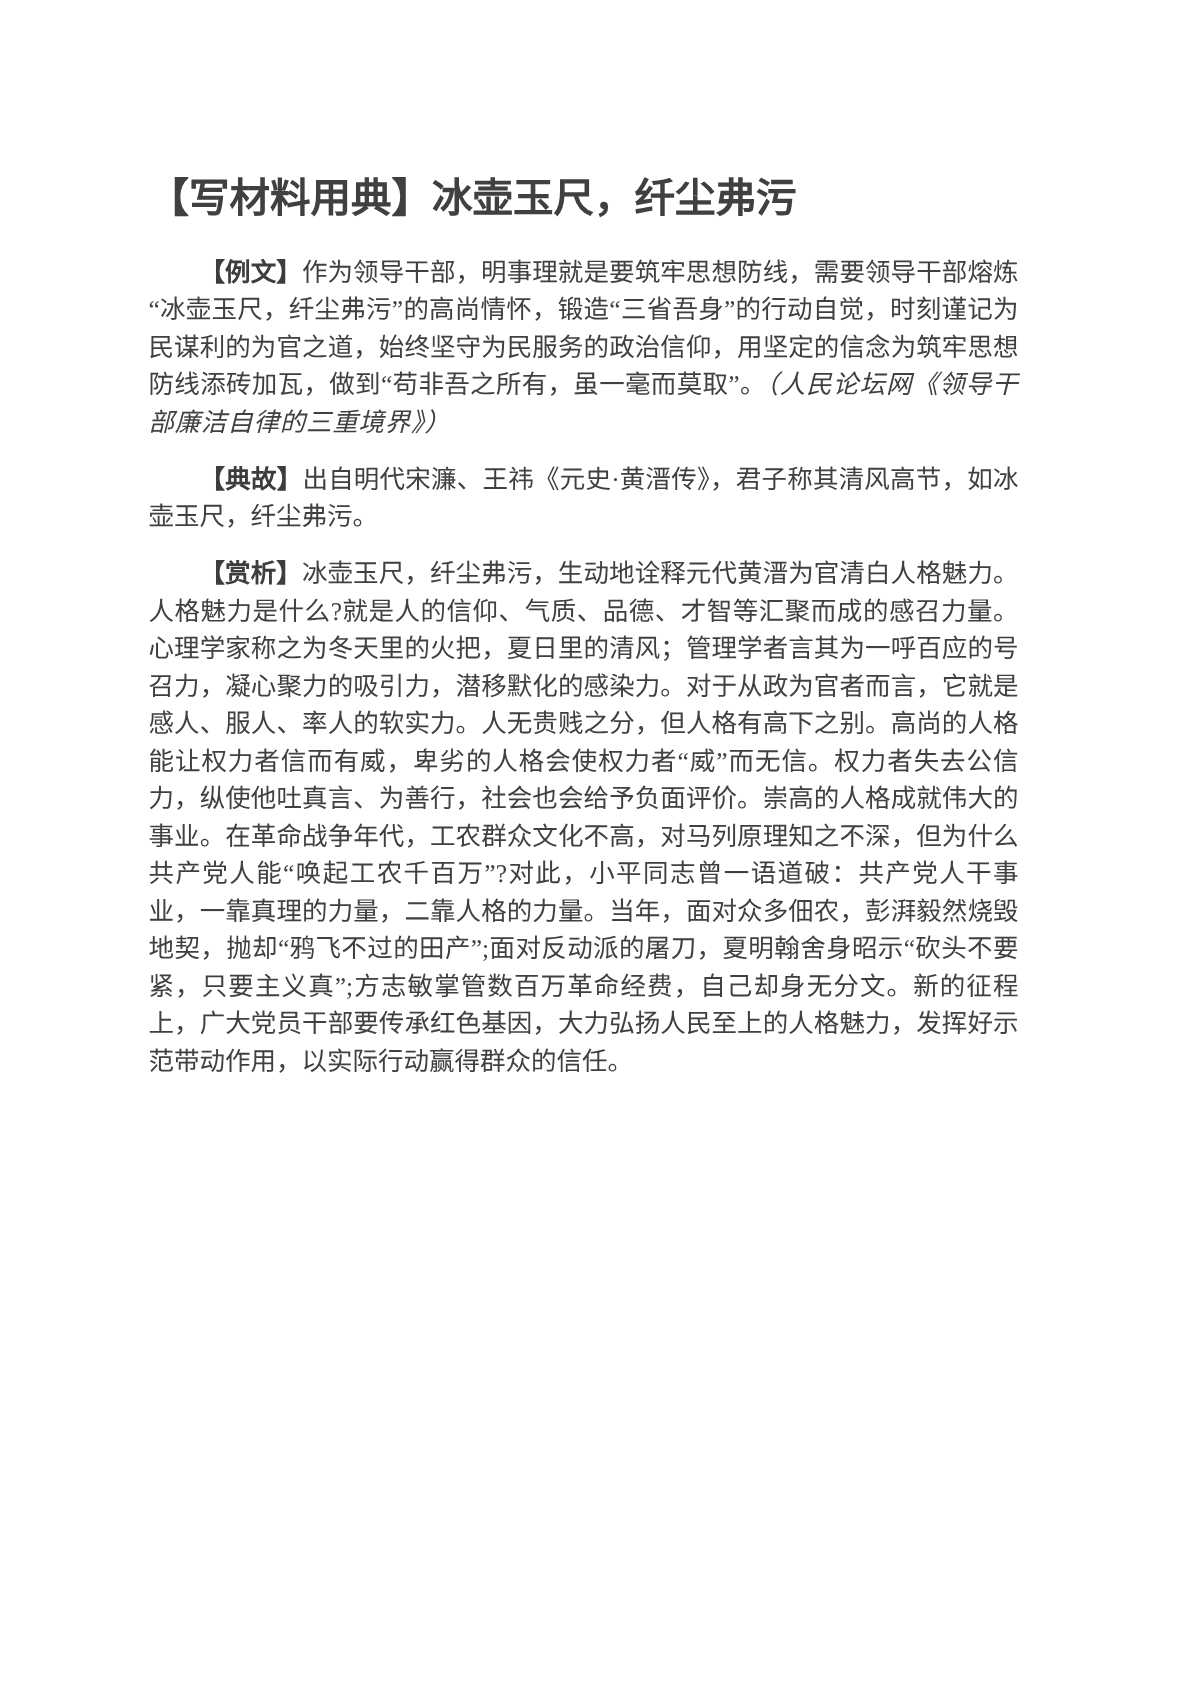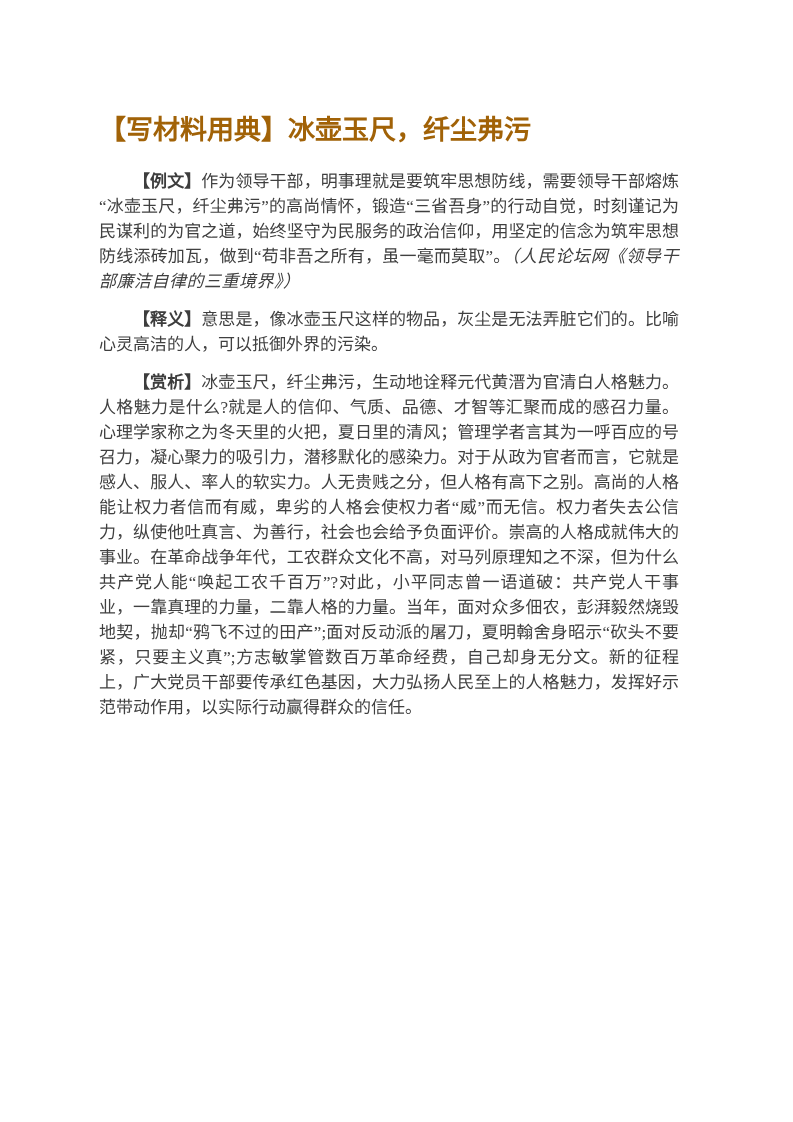--- a/index.html
+++ b/index.html
@@ -11,25 +11,25 @@
     position: relative;
     width: 793px;
     height: 1122px;
     margin: 0 auto;
     background: #ffffff;
     box-sizing: border-box;
     padding: 116px 112px 40px 99px;
     overflow: hidden;
   }
   .doc-title {
-    font-family: Liberation Mono, monospace;
+    font-family: Liberation Serif, serif;
     font-weight: bold;
     font-size: 27px;
     line-height: 1.2;
-    color: #a16207;
+    color: #404040;
     margin: 0 0 21px 0;
   }
   .para {
     font-family: "Liberation Serif", "DejaVu Serif", serif;
     font-size: 17px;
     line-height: 25px;
     color: #404040;
     text-align: justify;
     text-indent: 2em;
     margin: 0 2px 13px 0;
@@ -48,23 +48,23 @@
 <body>
 
 <div class="page">
 
   <h1 class="doc-title">【写材料用典】冰壶玉尺，纤尘弗污</h1>
 
   <p class="para">
     <span class="section-label">【例文】</span><span>作为领导干部，明事理就是要筑牢思想防线，需要领导干部熔炼“冰壶玉尺，纤尘弗污”的高尚情怀，锻造“三省吾身”的行动自觉，时刻谨记为民谋利的为官之道，始终坚守为民服务的政治信仰，用坚定的信念为筑牢思想防线添砖加瓦，做到“苟非吾之所有，虽一毫而莫取”。</span><span class="citation">（人民论坛网《领导干部廉洁自律的三重境界》）</span>
   </p>
 
+  <p class="para">
+    <span class="section-label">【典故】</span><span>出自明代宋濂、王祎《元史·黄溍传》，君子称其清风高节，如冰壶玉尺，纤尘弗污。</span>
+  </p>
 
-  <p class="para">
-    <span class="section-label">【释义】</span><span>意思是，像冰壶玉尺这样的物品，灰尘是无法弄脏它们的。比喻心灵高洁的人，可以抵御外界的污染。</span>
-  </p>
 
   <p class="para">
     <span class="section-label">【赏析】</span><span>冰壶玉尺，纤尘弗污，生动地诠释元代黄溍为官清白人格魅力。人格魅力是什么?就是人的信仰、气质、品德、才智等汇聚而成的感召力量。心理学家称之为冬天里的火把，夏日里的清风；管理学者言其为一呼百应的号召力，凝心聚力的吸引力，潜移默化的感染力。对于从政为官者而言，它就是感人、服人、率人的软实力。人无贵贱之分，但人格有高下之别。高尚的人格能让权力者信而有威，卑劣的人格会使权力者“威”而无信。权力者失去公信力，纵使他吐真言、为善行，社会也会给予负面评价。崇高的人格成就伟大的事业。在革命战争年代，工农群众文化不高，对马列原理知之不深，但为什么共产党人能“唤起工农千百万”?对此，小平同志曾一语道破：共产党人干事业，一靠真理的力量，二靠人格的力量。当年，面对众多佃农，彭湃毅然烧毁地契，抛却“鸦飞不过的田产”;面对反动派的屠刀，夏明翰舍身昭示“砍头不要紧，只要主义真”;方志敏掌管数百万革命经费，自己却身无分文。新的征程上，广大党员干部要传承红色基因，大力弘扬人民至上的人格魅力，发挥好示范带动作用，以实际行动赢得群众的信任。</span>
   </p>
 
 
 </div>
 
 </body></html>

